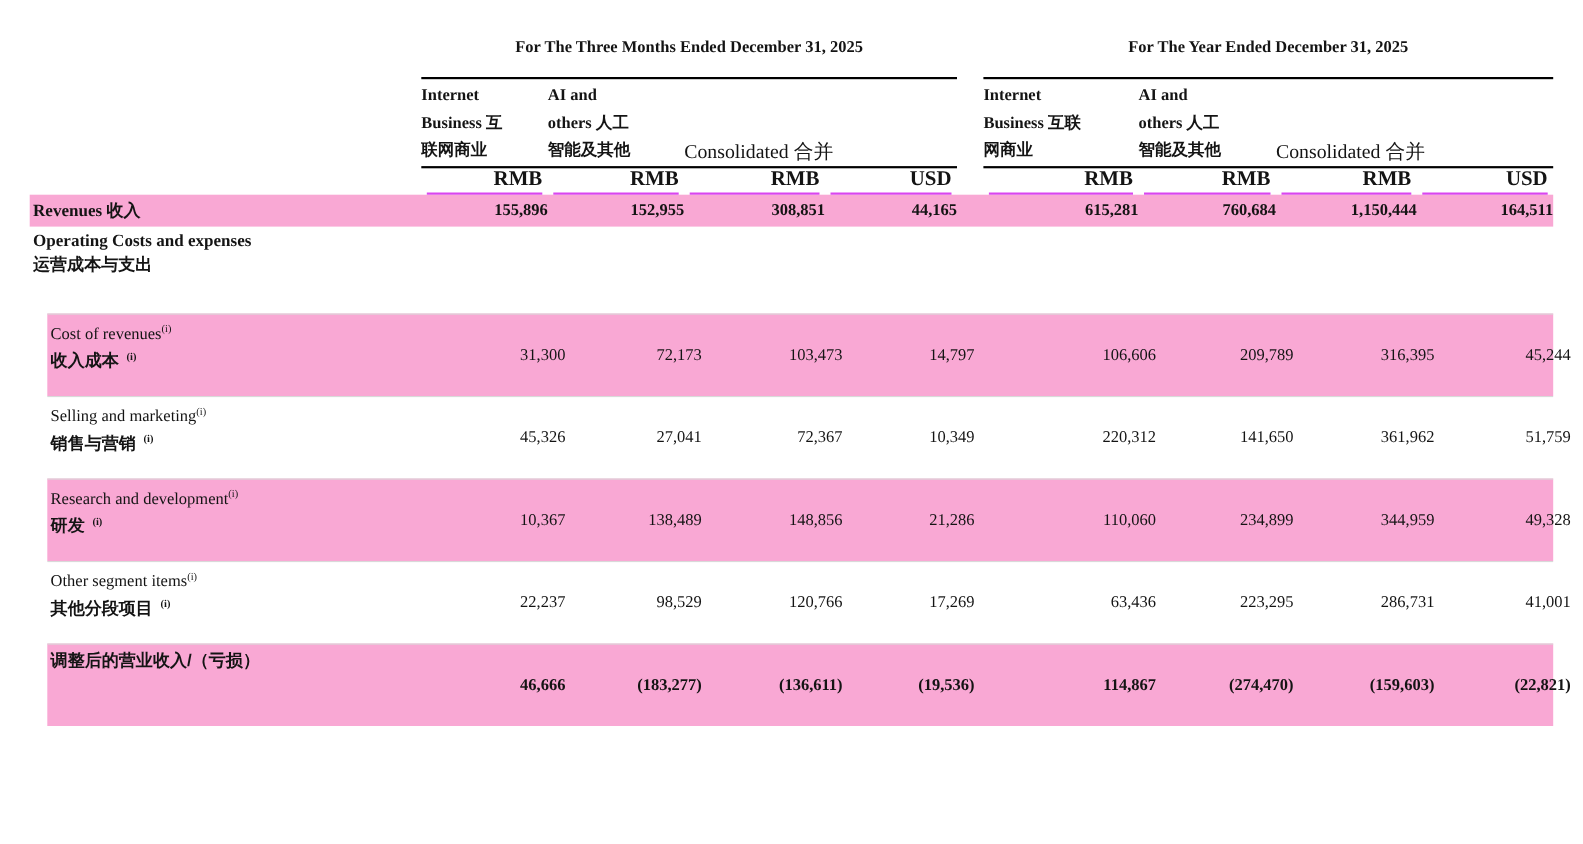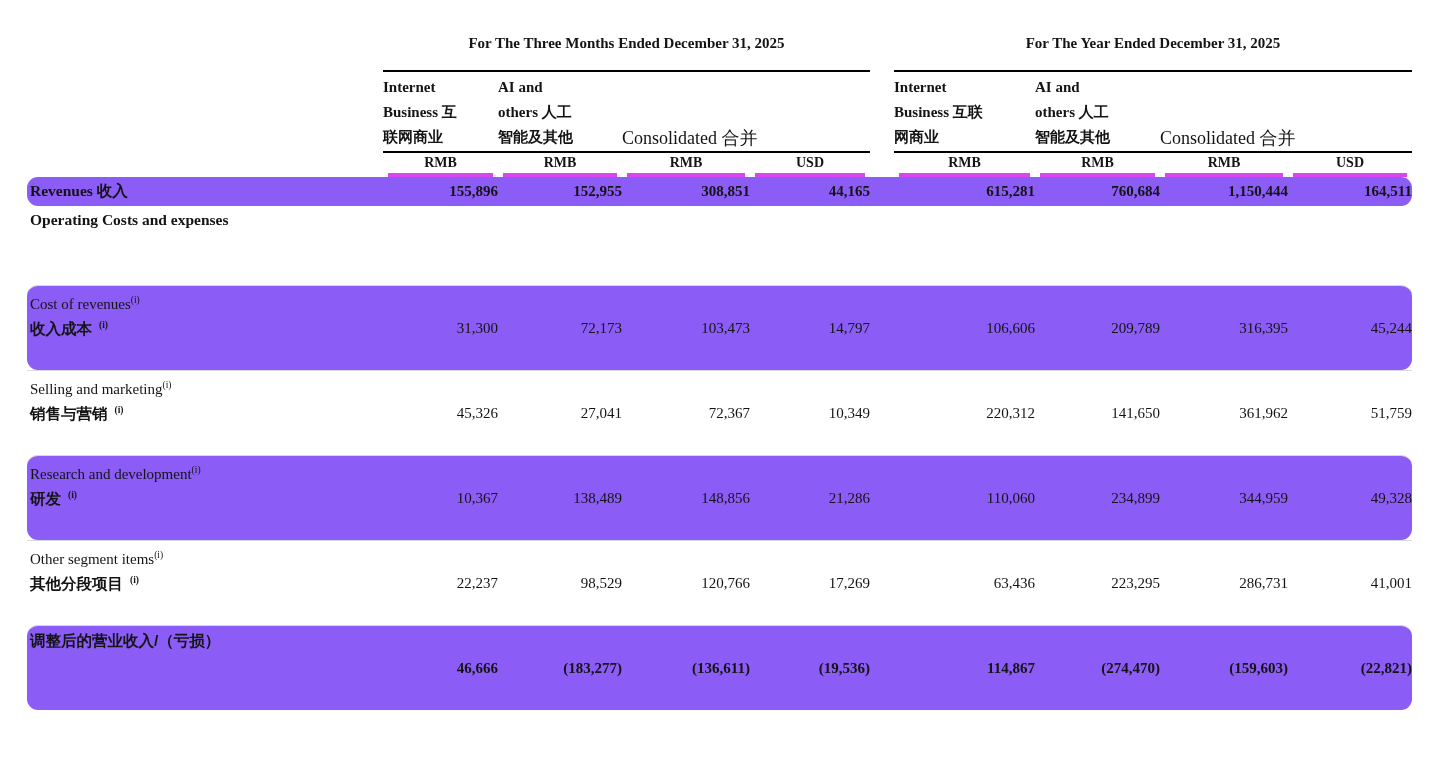--- a/index.html
+++ b/index.html
@@ -34,30 +34,30 @@
   .sub-inner { display:grid; height:100%; }
   .sub-inner.g1 { grid-template-columns:115px 124px 128px 120px; }
   .sub-inner.g2 { grid-template-columns:141px 125px 128px 124px; }
   .seg-col { text-align:left; font-weight:bold; font-size:15px; line-height:25px; }
   .seg-col .ln { display:block; }
   .consol { grid-column:3 / span 2; align-self:end; text-align:left;
             font-weight:normal; font-size:18px; line-height:25px; }
 
   
   .cur-row { height:24px; }
-  .cur { text-align:center; font-weight:bold; font-size:14px; line-height:20px;
-         border-bottom:4px solid #d946ef; margin:0 5px; box-sizing:border-box; }
+  .cur { text-align:right; font-weight:bold; font-size:19px; line-height:20px;
+         border-bottom:2px solid #d946ef; margin:0 5px; box-sizing:border-box; }
 
   
   .row { box-sizing:border-box; }
-  .row.blue { background:#8b5cf6;border-radius:11px; }
+  .row.blue { background:#f9a8d4; }
   .row.sep { border-top:1px solid #d9d9d9; }
   .r-rev { height:29px; }
   .r-sec { height:79px; }
-  .r-exp { height:85px; }
+  .r-exp { height:75px;margin-left:16px; }
   .lab { padding-left:3px; }
   .lab-single { font-weight:bold; font-size:15.5px; align-self:center; }
   .lab-stack { display:flex; flex-direction:column; justify-content:flex-start;
                padding-top:4px; }
   .lab-en { font-size:15px; line-height:20px; }
   .lab-en.b { font-weight:bold; font-size:15.5px; }
   .lab-zh { font-weight:bold; font-size:15.5px; line-height:22px;
             font-family:"Liberation Sans","DejaVu Sans",sans-serif; }
   .v { text-align:right; align-self:center; font-size:15px; }
   .row.boldv .v { font-weight:bold; }
@@ -130,20 +130,21 @@
     <div></div>
     <div class="v">615,281</div>
     <div class="v">760,684</div>
     <div class="v">1,150,444</div>
     <div class="v">164,511</div>
   </div>
 
   <div class="grid row r-sec">
     <div class="lab lab-stack">
       <span class="lab-en b">Operating Costs and expenses</span>
+      <span class="lab-zh">运营成本与支出</span>
     </div>
   </div>
 
   <div class="grid row blue sep r-exp">
     <div class="lab lab-stack">
       <span class="lab-en"><span>Cost of revenues</span><span class="sup">(i)</span></span>
       <span class="lab-zh"><span>收入成本</span><span class="sup sup-zh">(i)</span></span>
     </div>
     <div class="v">31,300</div>
     <div class="v">72,173</div>

